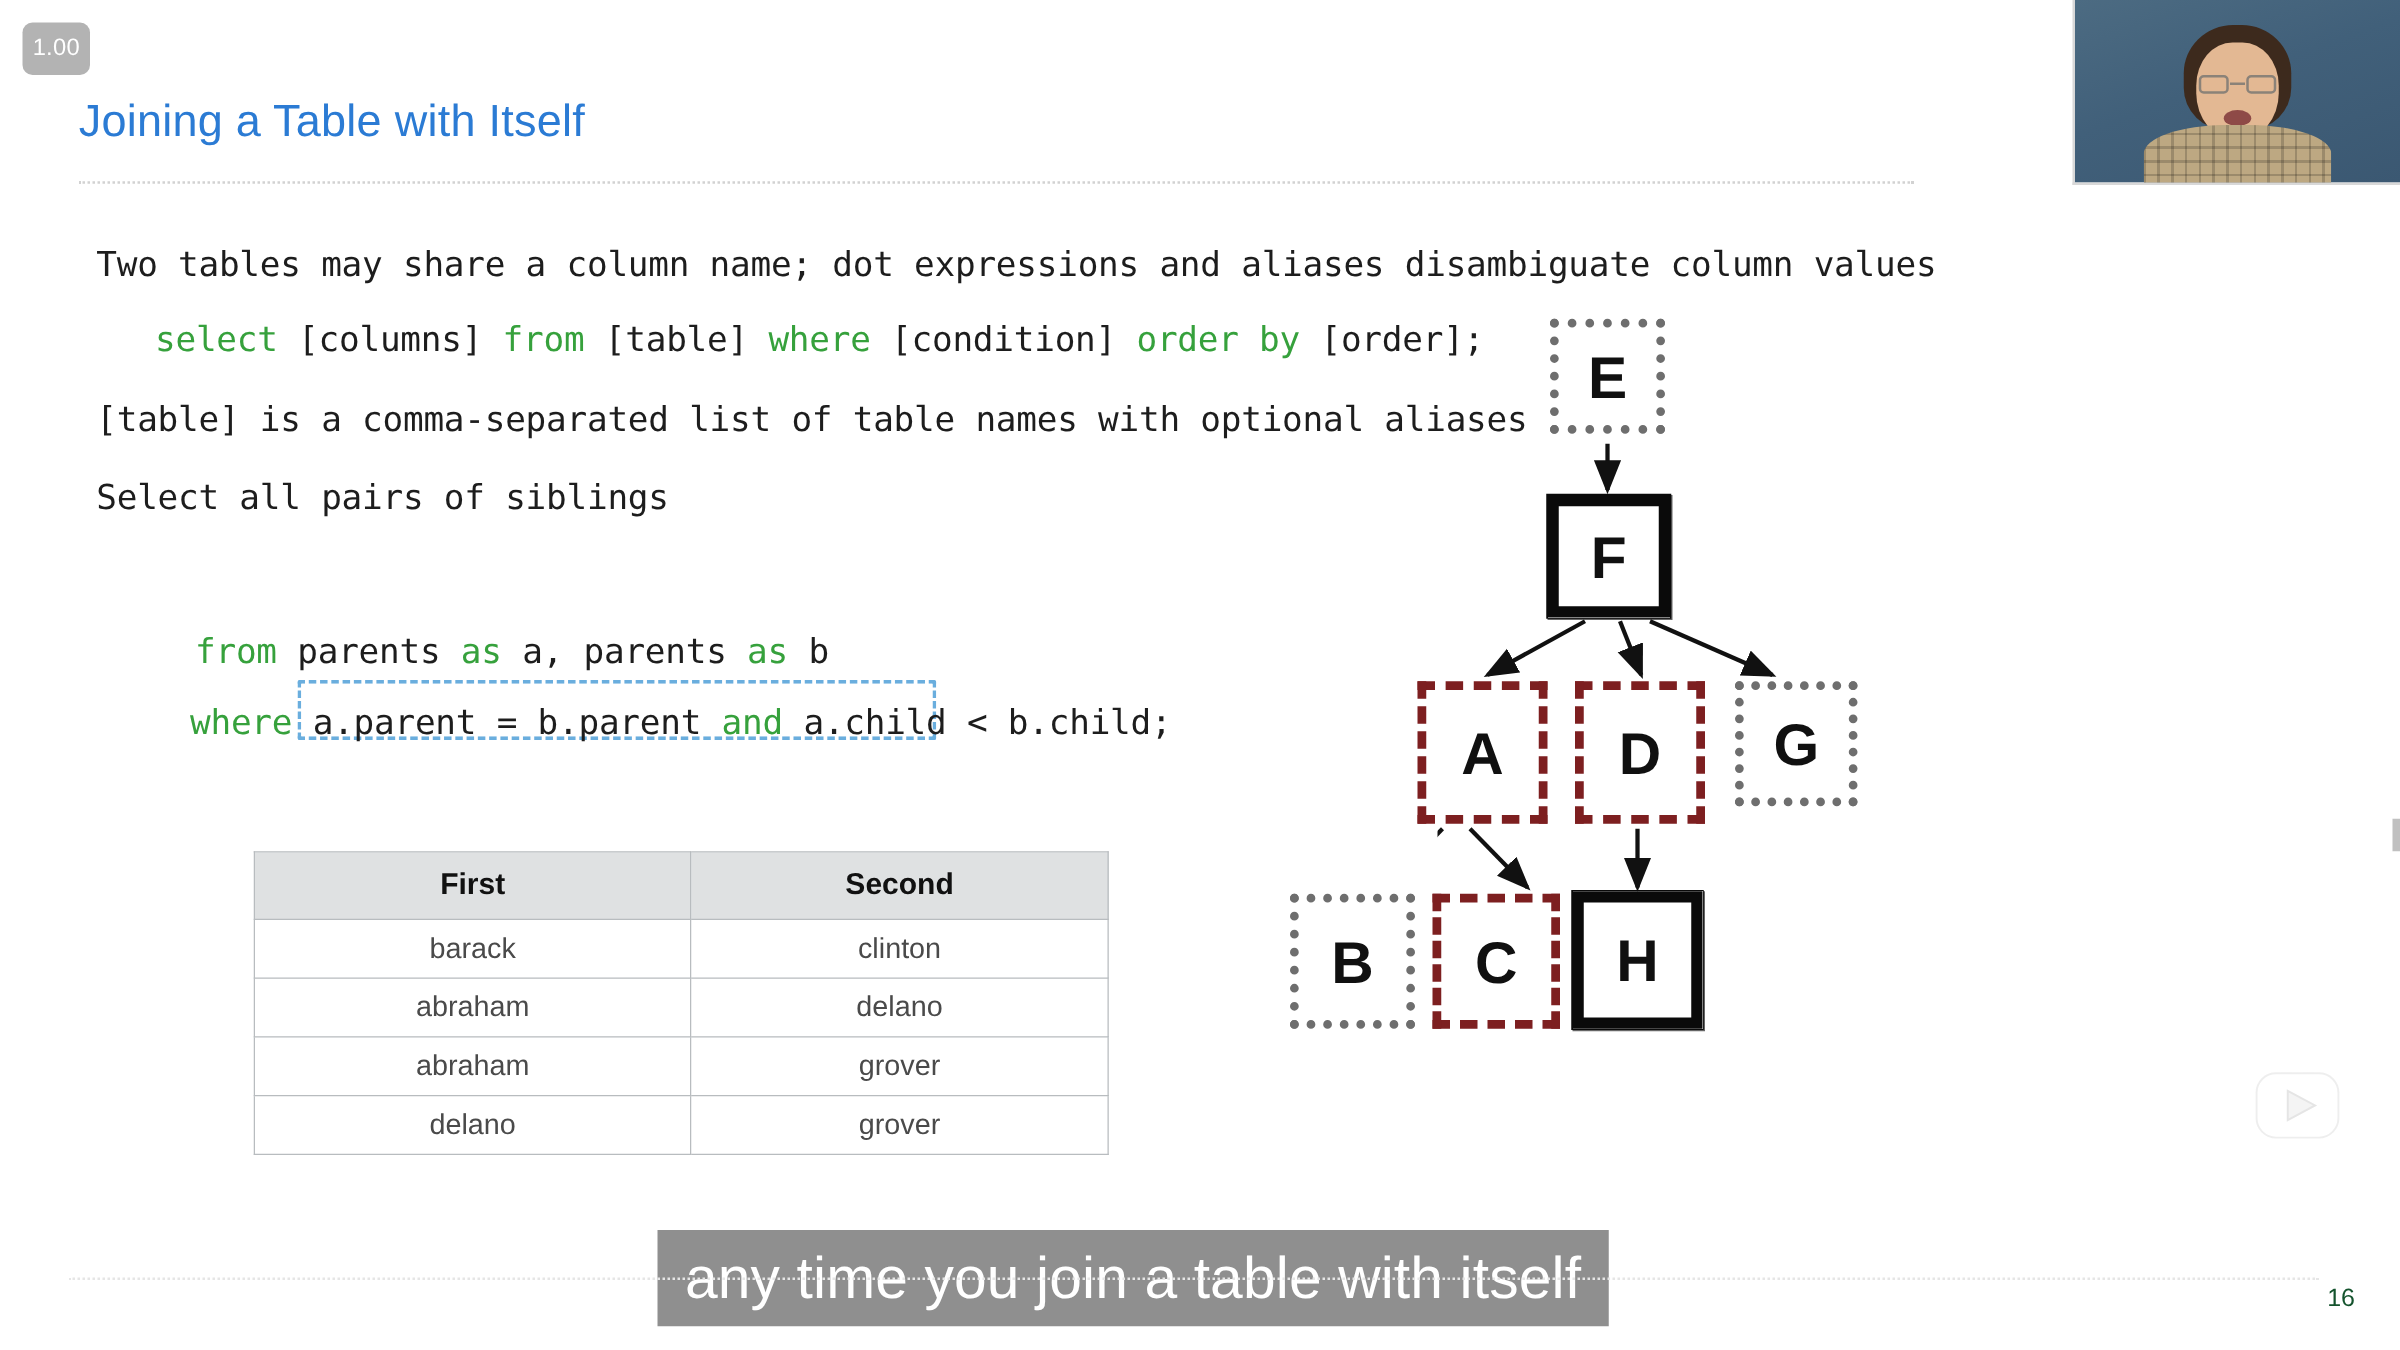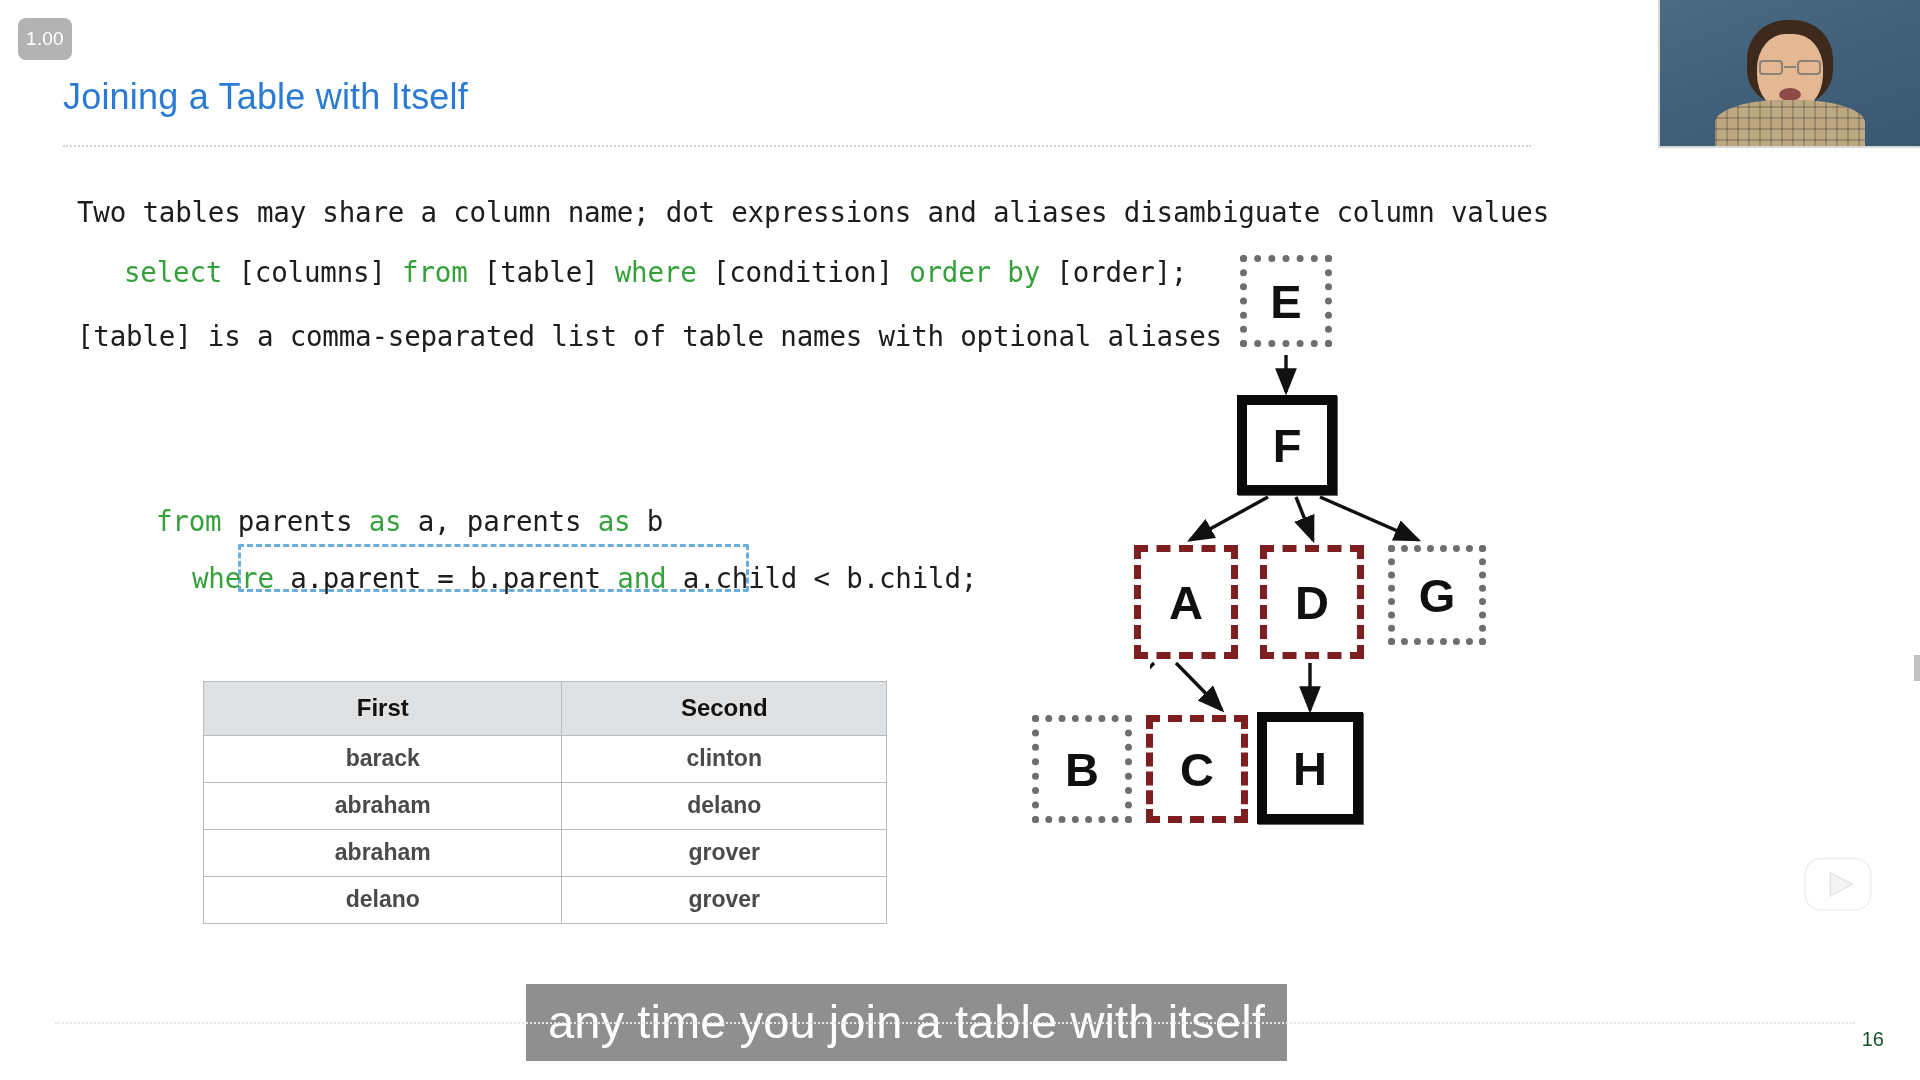--- a/index.html
+++ b/index.html
@@ -91,21 +91,21 @@
   }
   .kw  { color: #36a13c; }
   .alias { color: #9e2a2a; }
 
   .line-1 { left: 77px;  top: 196px; }
   .line-2 { left: 124px; top: 256px; }
   .line-3 { left: 77px;  top: 320px; }
   .line-4 { left: 77px;  top: 382px; }
   .line-5 { left: 118px; top: 449px; }
   .line-6 { left: 156px; top: 505px; }
-  .line-7 { left: 152px; top: 562px; margin-left: 40px; }
+  .line-7 { left: 152px; top: 562px; }
 
   
   .annot-box {
     position: absolute;
     left: 238px; top: 544px;
     width: 511px; height: 48px;
     border: 3px dashed #6aaede;
     border-radius: 2px;
   }
 
@@ -114,21 +114,21 @@
     position: absolute; left: 203px; top: 681px;
     width: 684px;
     border-collapse: collapse;
     font-size: 23px;
   }
   .res-table th, .res-table td {
     border: 1px solid #b8bcbf;
     text-align: center;
     padding: 9px 0 10px 0;
     color: #4a4a4a;
-    font-weight: bold;
+    font-weight: normal;
   }
   .res-table th {
     background: #dfe1e2;
     color: #111;
     font-weight: bold;
     font-size: 24px;
     padding: 12px 0 13px 0;
   }
 
   
@@ -202,20 +202,21 @@
 
   <div class="slide-title">Joining a Table with Itself</div>
   <div class="title-rule"></div>
 
   <div class="mono line-1">Two tables may share a column name; dot expressions and aliases disambiguate column values</div>
 
   <div class="mono line-2"><span class="kw">select</span><span> [columns] </span><span class="kw">from</span><span> [table] </span><span class="kw">where</span><span> [condition] </span><span class="kw">order by</span><span> [order];</span></div>
 
   <div class="mono line-3">[table] is a comma-separated list of table names with optional aliases</div>
 
+  <div class="mono line-4">Select all pairs of siblings</div>
 
 
   <div class="mono line-6"><span class="kw">from</span><span> </span><span>parents </span><span class="kw">as</span><span> a, </span><span>parents </span><span class="kw">as</span><span> b</span></div>
 
   <div class="annot-box"></div>
 
   <div class="mono line-7"><span class="kw">where</span><span> a.parent = b.parent </span><span class="kw">and</span><span> a.child &lt; b.child;</span></div>
 
   <table class="res-table">
     <thead>

